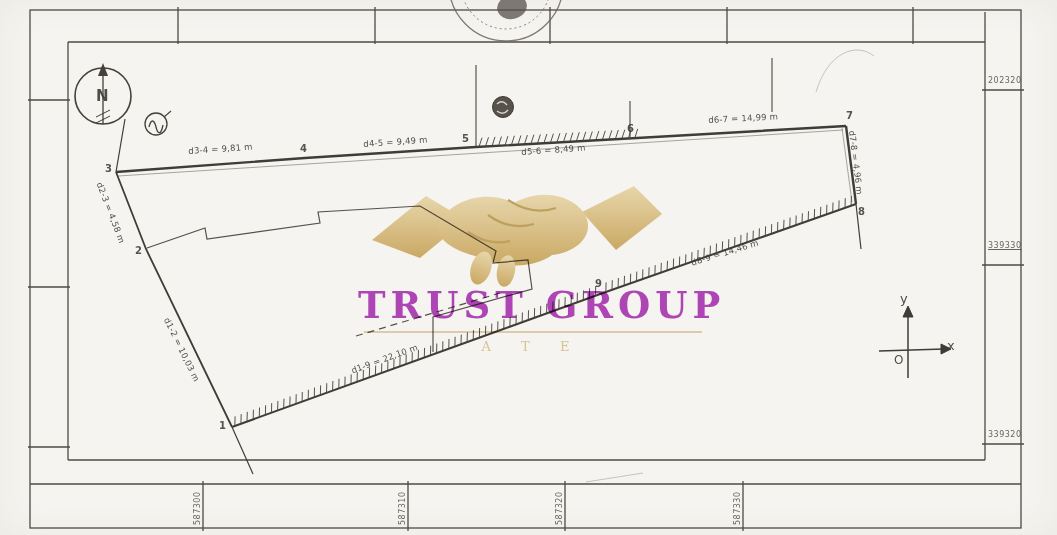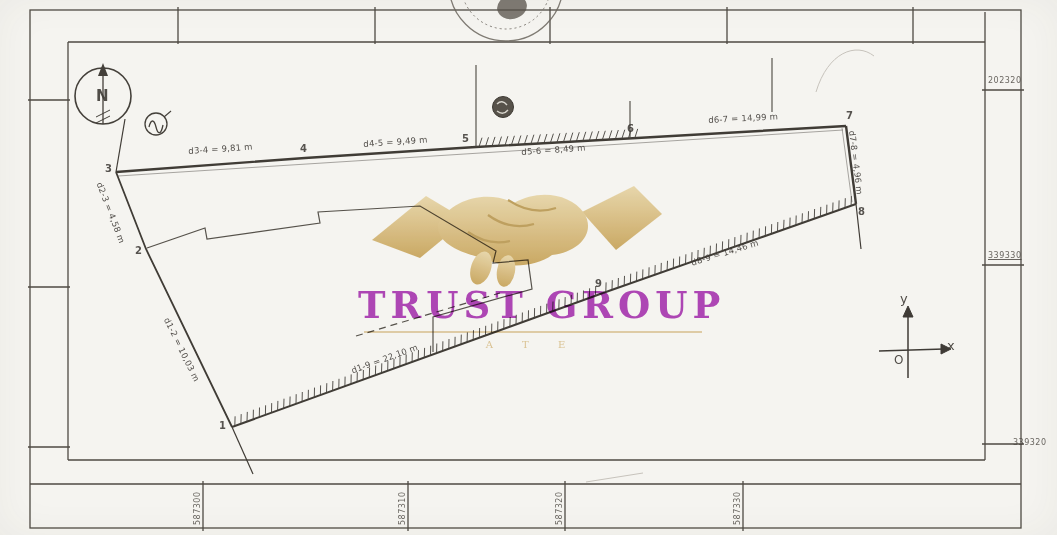--- a/index.html
+++ b/index.html
@@ -21,21 +21,21 @@
   .hatch-tick{stroke:#45413c;stroke-width:1;opacity:.9;}
   .hatch-guide{stroke:transparent;}
   .watermark{position:absolute;left:0;top:0;width:1057px;height:535px;mix-blend-mode:multiply;pointer-events:none;}
   .wm-brand{
     position:absolute;left:358px;top:283px;width:348px;text-align:right;
     font-family:"DejaVu Serif",serif;font-weight:700;font-size:37px;
     letter-spacing:5px;color:#a21caf;opacity:.8;white-space:nowrap;
   }
   .wm-sub{
     position:absolute;left:448px;top:339px;width:168px;text-align:center;
-    font-family:"DejaVu Serif",serif;font-size:10px;letter-spacing:13px;
+    font-family:"DejaVu Serif",serif;font-size:13px;letter-spacing:13px;
     color:#d2ab5e;opacity:.62;white-space:nowrap;
   }
   .wm-line{position:absolute;left:364px;top:331px;width:338px;height:2px;background:#cfa95f;opacity:.5;}
 </style>
 </head>
 <body>
 
 <div class="sheet">
 
   <svg width="1057" height="535" viewBox="0 0 1057 535">
@@ -273,22 +273,22 @@
   <span class="lbl pt" style="left:135px;top:245px;">2</span>
   <span class="lbl pt" style="left:105px;top:163px;">3</span>
   <span class="lbl pt" style="left:300px;top:143px;">4</span>
   <span class="lbl pt" style="left:462px;top:133px;">5</span>
   <span class="lbl pt" style="left:627px;top:123px;">6</span>
   <span class="lbl pt" style="left:846px;top:110px;">7</span>
   <span class="lbl pt" style="left:858px;top:206px;">8</span>
   <span class="lbl pt" style="left:595px;top:278px;">9</span>
 
   <span class="grid-lbl" style="left:988px;top:76px;">202320</span>
-  <span class="grid-lbl" style="left:988px;top:251px;text-decoration:underline;">339330</span>
-  <span class="grid-lbl" style="left:1013px;top:430px;margin-top:8px;">339320</span>
+  <span class="grid-lbl" style="left:988px;top:241px;text-decoration:underline;">339330</span>
+  <span class="grid-lbl" style="left:988px;top:430px;">339320</span>
 
   <span class="grid-lbl vert" style="left:193px;top:525px;">587300</span>
   <span class="grid-lbl vert" style="left:398px;top:525px;">587310</span>
   <span class="grid-lbl vert" style="left:555px;top:525px;">587320</span>
   <span class="grid-lbl vert" style="left:733px;top:525px;">587330</span>
 
   <span class="sym-lbl" style="left:96px;top:87px;font-size:15px;font-weight:bold;">N</span>
   <span class="sym-lbl" style="left:900px;top:291px;font-size:13px;">y</span>
   <span class="sym-lbl" style="left:947px;top:338px;font-size:13px;">x</span>
   <span class="sym-lbl" style="left:894px;top:353px;font-size:12px;">O</span>

